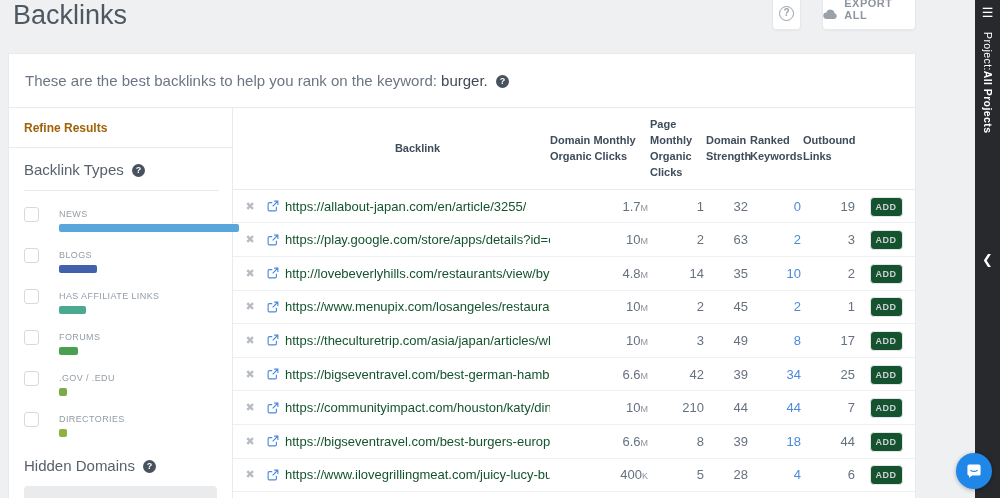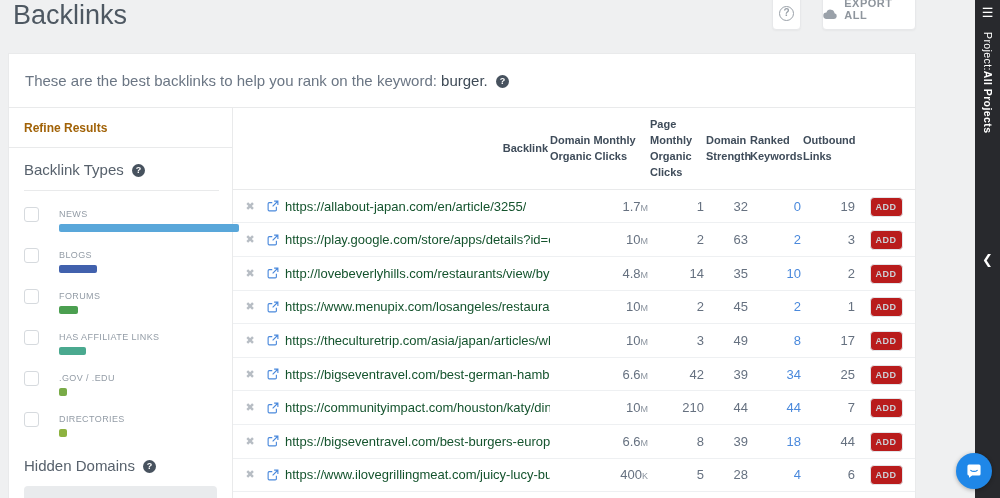--- a/index.html
+++ b/index.html
@@ -76,33 +76,33 @@
   .hd-note {
     margin-top:12px; background:#e9ebed; border-radius:4px; padding:11px 12px;
     font-size:12.5px; color:#555f6a; line-height:1.9;
   }
 
   
   .tbl { flex:1; min-width:0; }
   .trow { display:grid; grid-template-columns:34px 1fr 100px 56px 44px 53px 54px 58px; align-items:center; }
   .thead { border-bottom:1px solid #e9eaeb; padding:9px 0 8px; font-size:11px; font-weight:700; color:#3f4c5a; line-height:1.45; }
   .thead .h { text-align:left; white-space:pre-line; padding-right:2px; }
-  .thead .h-backlink { text-align:right;padding-left:20px; }
+  .thead .h-backlink { text-align:center;padding-left:20px; }
   .tr { height:33.6px; border-bottom:1px solid #eef0f2; }
   .xcell { text-align:center; color:#b7bdc4; font-size:11px; font-weight:700; cursor:pointer; }
   .urlcell { display:flex; align-items:center; gap:6px; min-width:0; overflow:hidden; }
   .urlcell svg { width:12px; height:12px; flex:none; }
   .urlcell a { font-size:13px; color:#14532d; text-decoration:none; white-space:nowrap; overflow:hidden; }
   .num { text-align:right; font-size:13px; color:#667180; padding-right:2px; }
   .num .unit { font-size:9px; color:#8a939e; }
   .num.rk { color:#4a89dc; cursor:pointer; }
   .addcell { text-align:center; }
   .add-btn {
     display:inline-block; width:33px; padding:4px 0; border:1px solid #e3e6ea; border-radius:4px;
-    background:#b91c1c; color:#ccd1d7; font-size:9px; font-weight:700; letter-spacing:.5px; text-align:center; cursor:pointer;
+    background:#14532d; color:#ccd1d7; font-size:9px; font-weight:700; letter-spacing:.5px; text-align:center; cursor:pointer;
   }
 </style>
 </head>
 <body>
 
 <h1 class="page-title">Backlinks</h1>
 
 <div class="top-btn help-btn">
   <span class="qcircle">?</span>
 </div>
@@ -153,29 +153,29 @@
         <div class="bt-item">
           <span class="bt-check"></span>
           <span class="bt-right">
             <span class="bt-label">BLOGS</span>
             <span class="bt-bar" style="display: block; width: 38px; background: rgb(65, 97, 173);"></span>
           </span>
         </div>
         <div class="bt-item">
           <span class="bt-check"></span>
           <span class="bt-right">
+            <span class="bt-label">HAS AFFILIATE LINKS</span>
+            <span class="bt-bar" style="display: block; width: 27px; background: rgb(74, 169, 143);"></span>
+          </span>
+        </div>
+        <div class="bt-item">
+          <span class="bt-check"></span>
+          <span class="bt-right">
             <span class="bt-label">FORUMS</span>
             <span class="bt-bar" style="display: block; width: 19px; background: rgb(75, 159, 80);"></span>
-          </span>
-        </div>
-        <div class="bt-item">
-          <span class="bt-check"></span>
-          <span class="bt-right">
-            <span class="bt-label">HAS AFFILIATE LINKS</span>
-            <span class="bt-bar" style="display: block; width: 27px; background: rgb(74, 169, 143);"></span>
           </span>
         </div>
         <div class="bt-item">
           <span class="bt-check"></span>
           <span class="bt-right">
             <span class="bt-label">.GOV / .EDU</span>
             <span class="bt-bar" style="display: block; width: 8px; background: rgb(121, 171, 71);"></span>
           </span>
         </div>
         <div class="bt-item">

